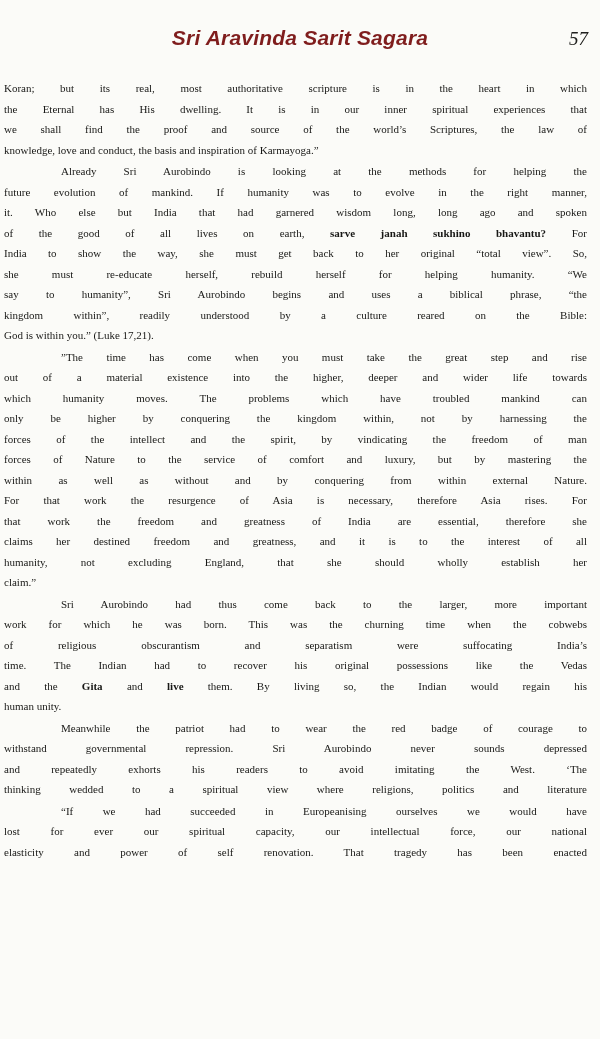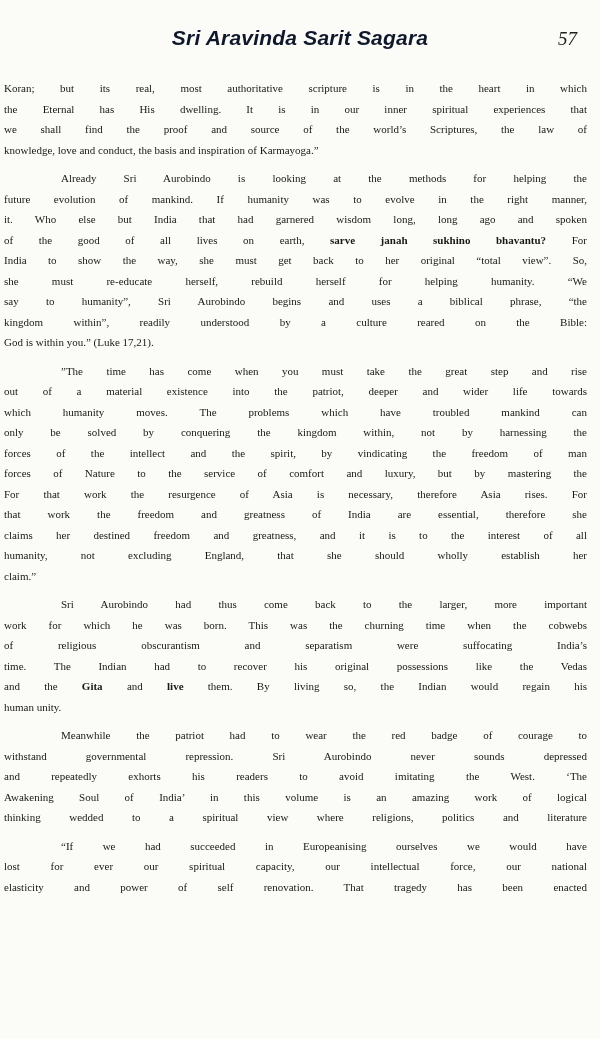--- a/index.html
+++ b/index.html
@@ -22,37 +22,37 @@
     position: relative;
     height: 24px;
     text-align: center;
   }
   .title {
     font-family: "Liberation Sans", sans-serif;
     font-weight: bold;
     font-style: italic;
     font-size: 21px;
     letter-spacing: 0.2px;
-    color: #0f172a;
+    color: #7f1d1d;
   }
   .pagenum {
     position: absolute;
-    right: 23px;
+    right: 12px;
     top: 2px;
     font-family: "Liberation Serif", serif;
     font-style: italic;
     font-size: 19px;
     color: #20201e;
   }
   .body {
     margin-top: 28px;
     padding-left: 4px;
     padding-right: 13px;
   }
-  .paragraph + .paragraph { margin-top: 8px; }
+  .paragraph + .paragraph { margin-top: 1px; }
   .line {
     font-size: 11px;
     line-height: 20.5px;
     text-align: justify;
     text-align-last: justify;
     white-space: normal;
     overflow: hidden;
     max-height: 20.5px;
   }
   .line.indent { padding-left: 57px; }
@@ -80,44 +80,44 @@
         <div class="line">it.  Who else but India that had garnered wisdom long, long ago and spoken</div>
         <div class="line">of the good of all lives on earth, <b>sarve janah sukhino bhavantu?</b>  For</div>
         <div class="line">India to show the way, she must get back to her original “total view”.  So,</div>
         <div class="line">she must re-educate herself, rebuild herself for helping humanity.  “We</div>
         <div class="line">say to humanity”, Sri Aurobindo begins and uses a biblical phrase, “the</div>
         <div class="line">kingdom within”, readily understood by a culture reared on the Bible:</div>
         <div class="line lastline">God is within you.” (Luke 17,21).</div>
       </div>
       <div class="paragraph">
         <div class="line indent">”The time has come when you must take the great step and rise</div>
-        <div class="line">out of a material existence into the patriot, deeper and wider life towards</div>
+        <div class="line">out of a material existence into the higher, deeper and wider life towards</div>
         <div class="line">which humanity moves. The problems which have troubled mankind can</div>
-        <div class="line">only be solved by conquering the kingdom within, not by harnessing the</div>
+        <div class="line">only be higher by conquering the kingdom within, not by harnessing the</div>
         <div class="line">forces of the intellect and the spirit, by vindicating the freedom of man</div>
         <div class="line">forces of Nature to the service of comfort and luxury, but by mastering the</div>
+        <div class="line">within as well as without and by conquering from within external Nature.</div>
         <div class="line">For that work the resurgence of Asia is necessary, therefore Asia rises. For</div>
         <div class="line">that work the freedom and greatness of India are essential, therefore she</div>
         <div class="line">claims her destined freedom and greatness, and it is to the interest of all</div>
         <div class="line">humanity, not excluding England, that she should wholly establish her</div>
         <div class="line lastline">claim.”</div>
       </div>
       <div class="paragraph">
         <div class="line indent">Sri Aurobindo had thus come back to the larger, more important</div>
         <div class="line">work for which he was born.  This was the churning time when the cobwebs</div>
         <div class="line">of religious obscurantism and separatism  were suffocating India’s</div>
         <div class="line">time.  The Indian had to recover his original possessions like the Vedas</div>
         <div class="line">and the <b>Gita</b> and <b>live</b> them.  By living so, the Indian would regain his</div>
         <div class="line lastline">human unity.</div>
       </div>
       <div class="paragraph">
         <div class="line indent">Meanwhile the patriot had to wear the red badge of courage to</div>
         <div class="line">withstand governmental repression. Sri Aurobindo never sounds depressed</div>
         <div class="line">and repeatedly exhorts his readers to avoid imitating the West.  ‘The</div>
-        <div class="line">Awakening Soul of India’ in this volume is an amazing work of logical</div>
         <div class="line">thinking wedded to a spiritual view where religions, politics and literature</div>
       </div>
       <div class="paragraph">
         <div class="line indent">“If we had succeeded in Europeanising ourselves we would have</div>
         <div class="line">lost for ever our spiritual capacity, our intellectual force, our national</div>
         <div class="line">elasticity and power of self renovation. That tragedy has been enacted</div>
       </div>
     </div>
 </div>
 

